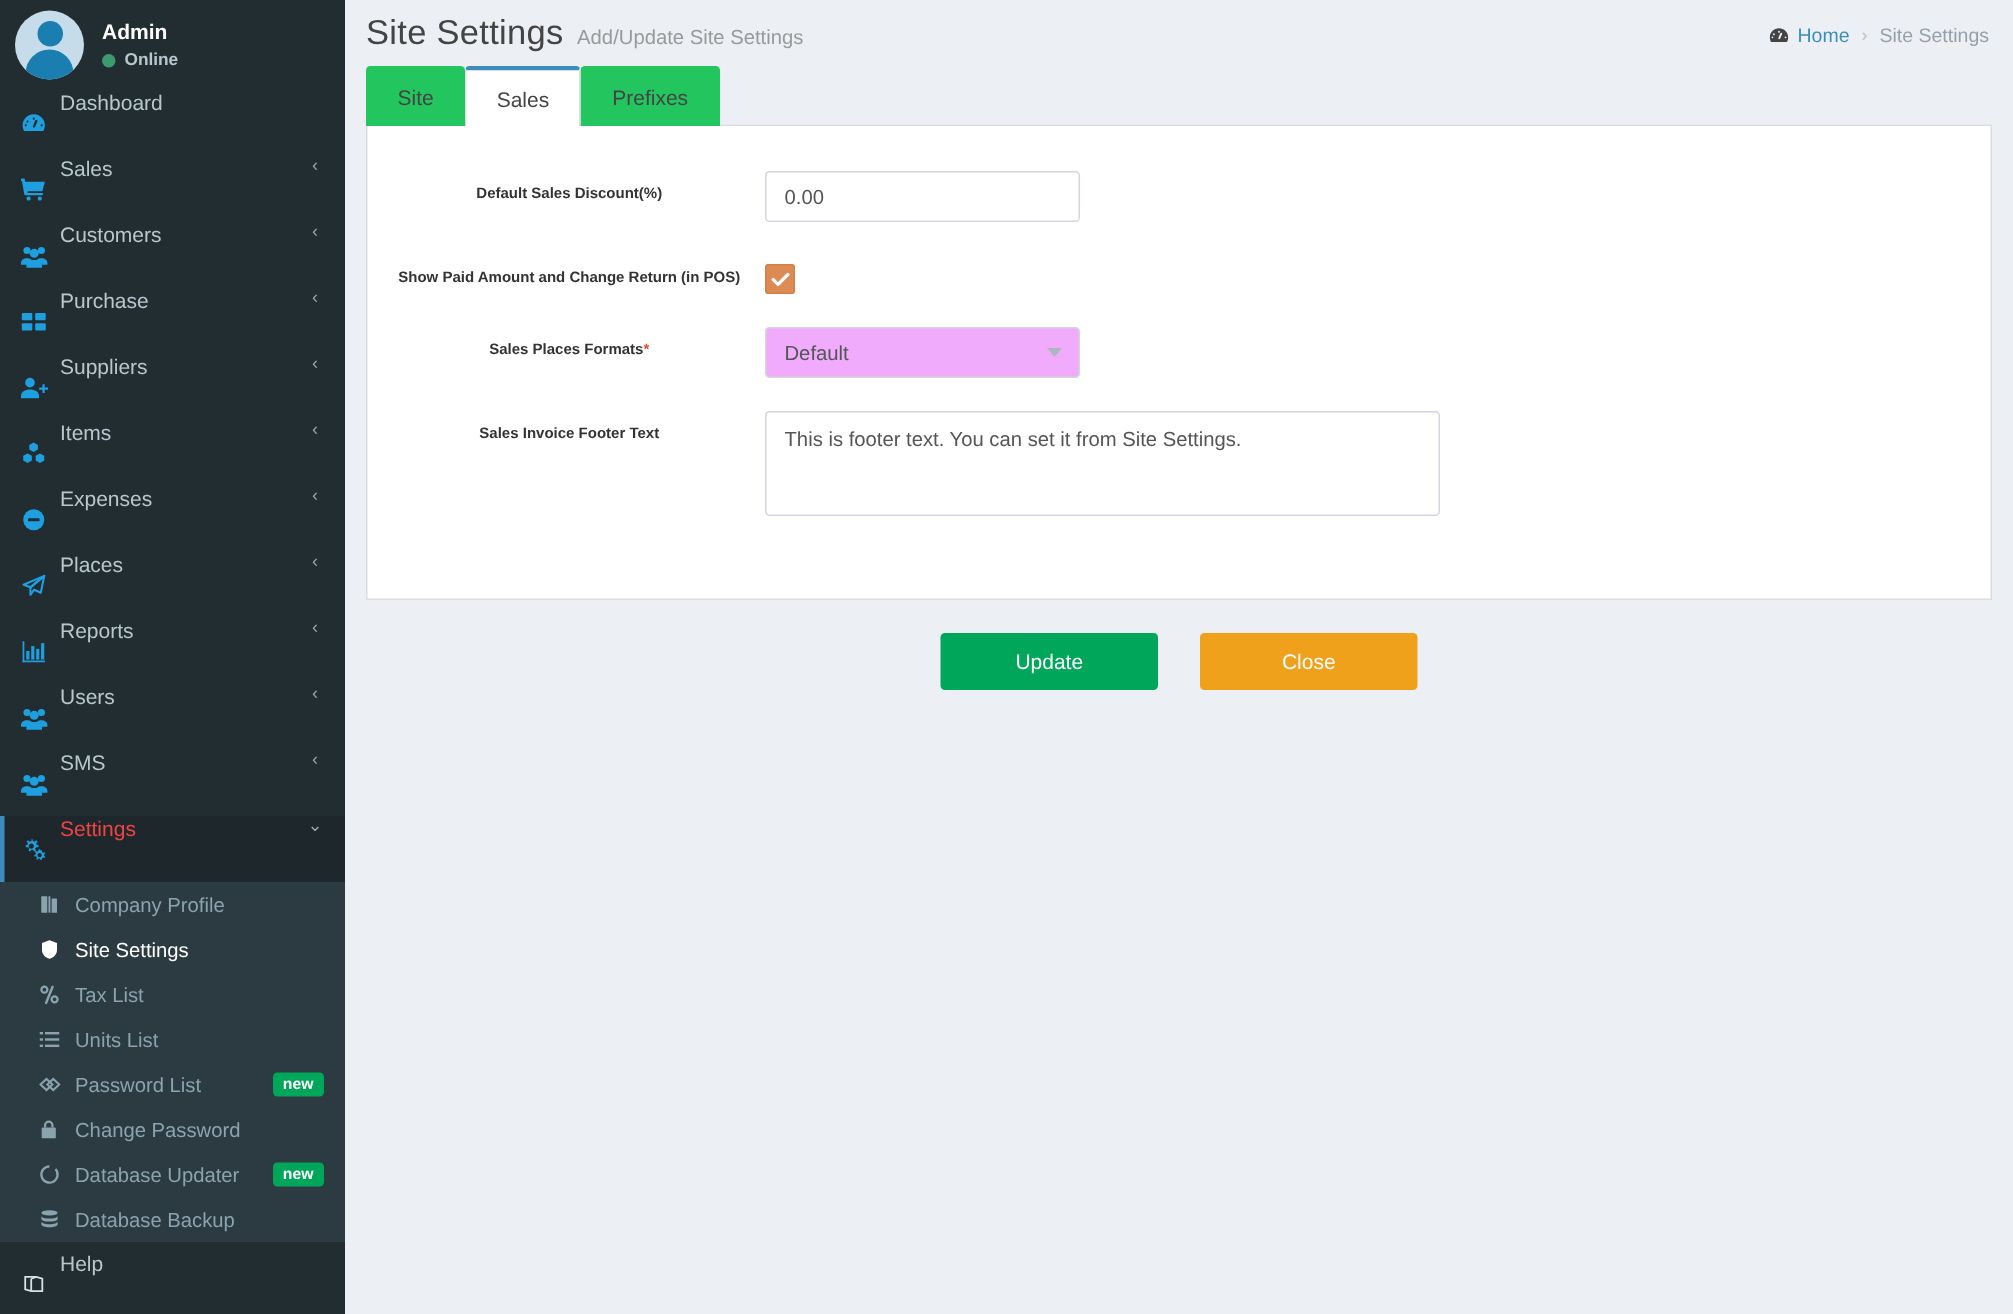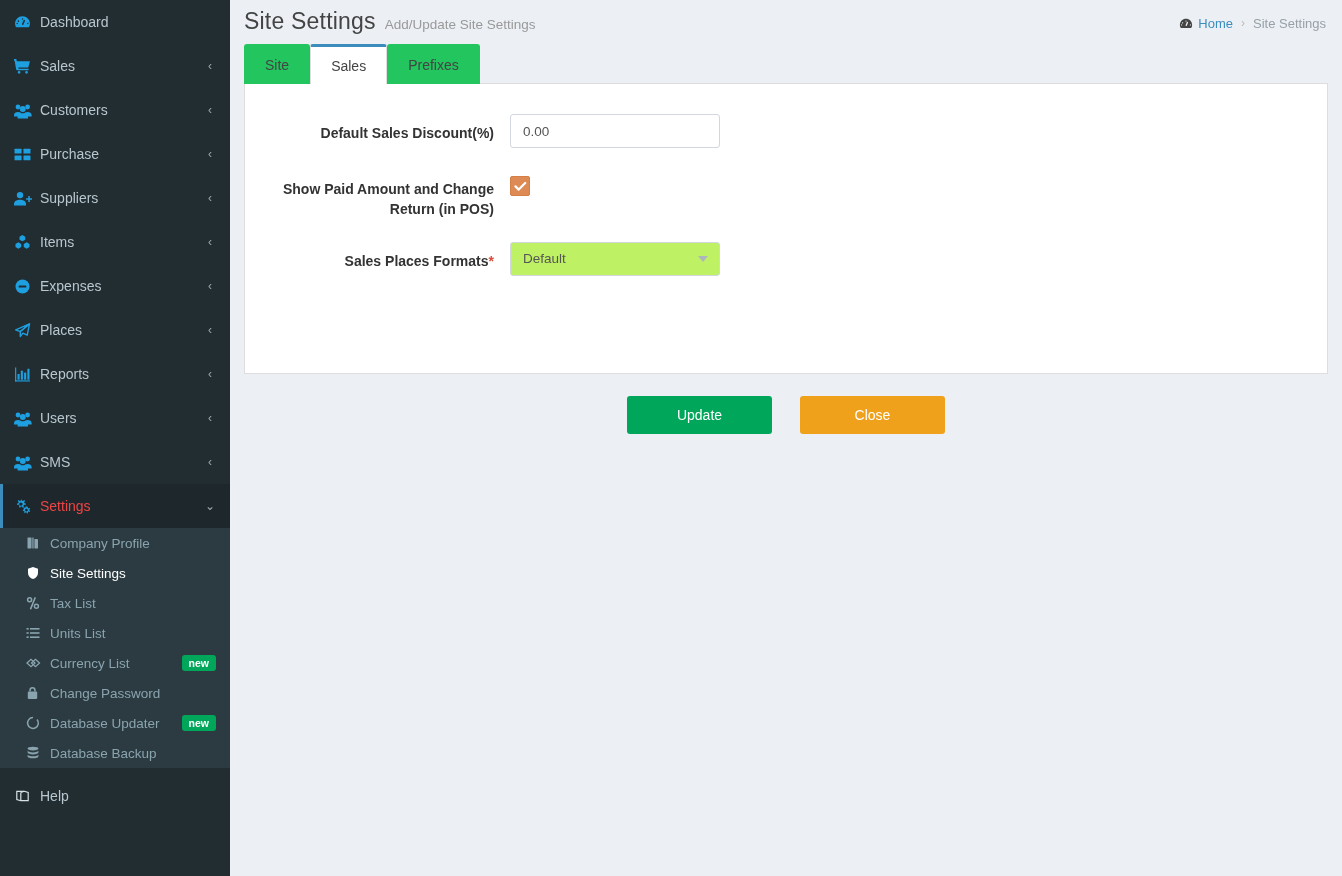--- a/index.html
+++ b/index.html
@@ -47,21 +47,21 @@
     color: #b8c7ce; font-size: 11.5px; font-weight: bold;
     display: flex; align-items: center; margin-top: 3px;
   }
   .dot-online {
     width: 9px; height: 9px; border-radius: 50%;
     background: #3d9970; display: inline-block; margin-right: 6px;
   }
 
   .nav { list-style: none; }
   .nav-item {
-    display: flex; align-items: center;
+    display: flex; 
     height: 44px; padding: 0 14px 0 14px;
     color: #b8c7ce; font-size: 14px;
     cursor: pointer; position: relative;
   }
   .nav-item .ico {
     width: 26px; flex: 0 0 26px;
     display: flex; align-items: center; justify-content: flex-start;
     color: #1e9fe0;
   }
   .nav-item .ico svg { display: block; }
@@ -161,38 +161,38 @@
     padding: 30px 20px 28px 20px;
     min-height: 290px;
   }
 
   .form-group {
     display: flex; align-items: flex-start;
     margin-bottom: 22px;
   }
   .form-label {
     width: 245px; flex: 0 0 245px;
-    text-align: right; padding-right: 16px; padding-top: 9px;
-    font-size: 14px; font-weight: bold; color: #333;
+    text-align: center; padding-right: 16px; padding-top: 9px;
+    font-size: 10px; font-weight: bold; color: #333;
     line-height: 1.45;
   }
   .req { color: #dd4b39; }
   .form-control-wrap { flex: 1; }
   .form-input {
     width: 210px; height: 34px;
     border: 1px solid #d2d6de; border-radius: 3px;
     padding: 6px 12px; font-size: 13.5px; color: #555;
     font-family: "Liberation Sans", sans-serif;
     background: #fff; outline: none;
   }
   .select-box {
     width: 210px; height: 34px;
     border: 1px solid #d2d6de; border-radius: 3px;
     padding: 6px 12px; font-size: 13.5px; color: #555;
-    background: #bef264;
+    background: #f0abfc;
     display: flex; align-items: center; cursor: pointer;
     position: relative;
   }
   .select-box .caret {
     position: absolute; right: 11px; top: 50%;
     transform: translateY(-50%);
     width: 0; height: 0;
     border-left: 5px solid transparent;
     border-right: 5px solid transparent;
     border-top: 6px solid #aeb6bd;
@@ -228,20 +228,30 @@
   .btn-update { background: #00a65a; }
   .btn-close { background: #f0a11b; }
 </style>
 </head>
 <body>
 
 <div class="app">
 
   <aside class="sidebar">
 
+    <div class="user-panel">
+      <div class="avatar"></div>
+      <div class="user-info">
+        <div class="user-name">Admin</div>
+        <div class="user-status">
+          <span class="dot-online"></span>
+          <span>Online</span>
+        </div>
+      </div>
+    </div>
 
     <ul class="nav">
 
       <li class="nav-item">
         <span class="ico">
           <svg width="17" height="17" viewBox="0 0 16 16" fill="currentColor">
               <path d="M8 2C4.1 2 1 5.1 1 9c0 1.1.3 2.2.7 3.1.1.3.4.4.7.4h11.2c.3 0 .6-.2.7-.4.4-.9.7-2 .7-3.1 0-3.9-3.1-7-7-7zm0 2c.4 0 .7.3.7.7s-.3.8-.7.8-.7-.4-.7-.8.3-.7.7-.7zM3.6 6.2c.3-.3.7-.3 1 0 .3.3.3.7 0 1-.3.3-.7.3-1 0-.3-.3-.3-.7 0-1zM3 9.7c-.4 0-.7-.3-.7-.7s.3-.7.7-.7.7.3.7.7-.3.7-.7.7zm7.3-3.1L8.9 9.9c-.1.4-.5.6-.9.5s-.6-.5-.5-.9L8.9 6c.2-.4.6-.6 1-.4.4.1.6.6.4 1zM13 9.7c-.4 0-.7-.3-.7-.7s.3-.7.7-.7.7.3.7.7-.3.7-.7.7z"></path>
             </svg>
         </span>
         <span class="nav-label">Dashboard</span>
@@ -435,21 +445,21 @@
           <span class="sub-label">Units List</span>
         </li>
 
         <li class="sub-item">
           <span class="ico">
             <svg width="15" height="14" viewBox="0 0 15 14" fill="none" stroke="currentColor" stroke-width="1.3">
                 <path d="M1 7 5 3.3 9 7 5 10.7 1 7z"></path>
                 <path d="M5.5 7 9.5 3.3 13.5 7 9.5 10.7 5.5 7z"></path>
               </svg>
           </span>
-          <span class="sub-label">Currency List</span>
+          <span class="sub-label">Password List</span>
           <span class="badge-new">new</span>
         </li>
 
         <li class="sub-item">
           <span class="ico">
             <svg width="13" height="14" viewBox="0 0 13 14" fill="currentColor">
                 <path d="M3.3 5.6V4.2a3.2 3.2 0 0 1 6.4 0v1.4h-1.5V4.2a1.7 1.7 0 0 0-3.4 0v1.4H3.3z"></path>
                 <rect x="1.8" y="5.6" width="9.4" height="7.3" rx=".8"></rect>
               </svg>
           </span>
@@ -554,20 +564,26 @@
             <span>Sales Places Formats</span><span class="req">*</span>
           </label>
           <div class="form-control-wrap">
             <div class="select-box">
               <span>Default</span>
               <span class="caret"></span>
             </div>
           </div>
         </div>
 
+        <div class="form-group">
+          <label class="form-label">Sales Invoice Footer Text</label>
+          <div class="form-control-wrap">
+            <textarea class="textarea-box" style="">This is footer text. You can set it from Site Settings.</textarea>
+          </div>
+        </div>
 
       </div>
     </div>
 
     <div class="btn-row">
       <button class="btn btn-update">Update</button>
       <button class="btn btn-close">Close</button>
     </div>
 
   </main>

